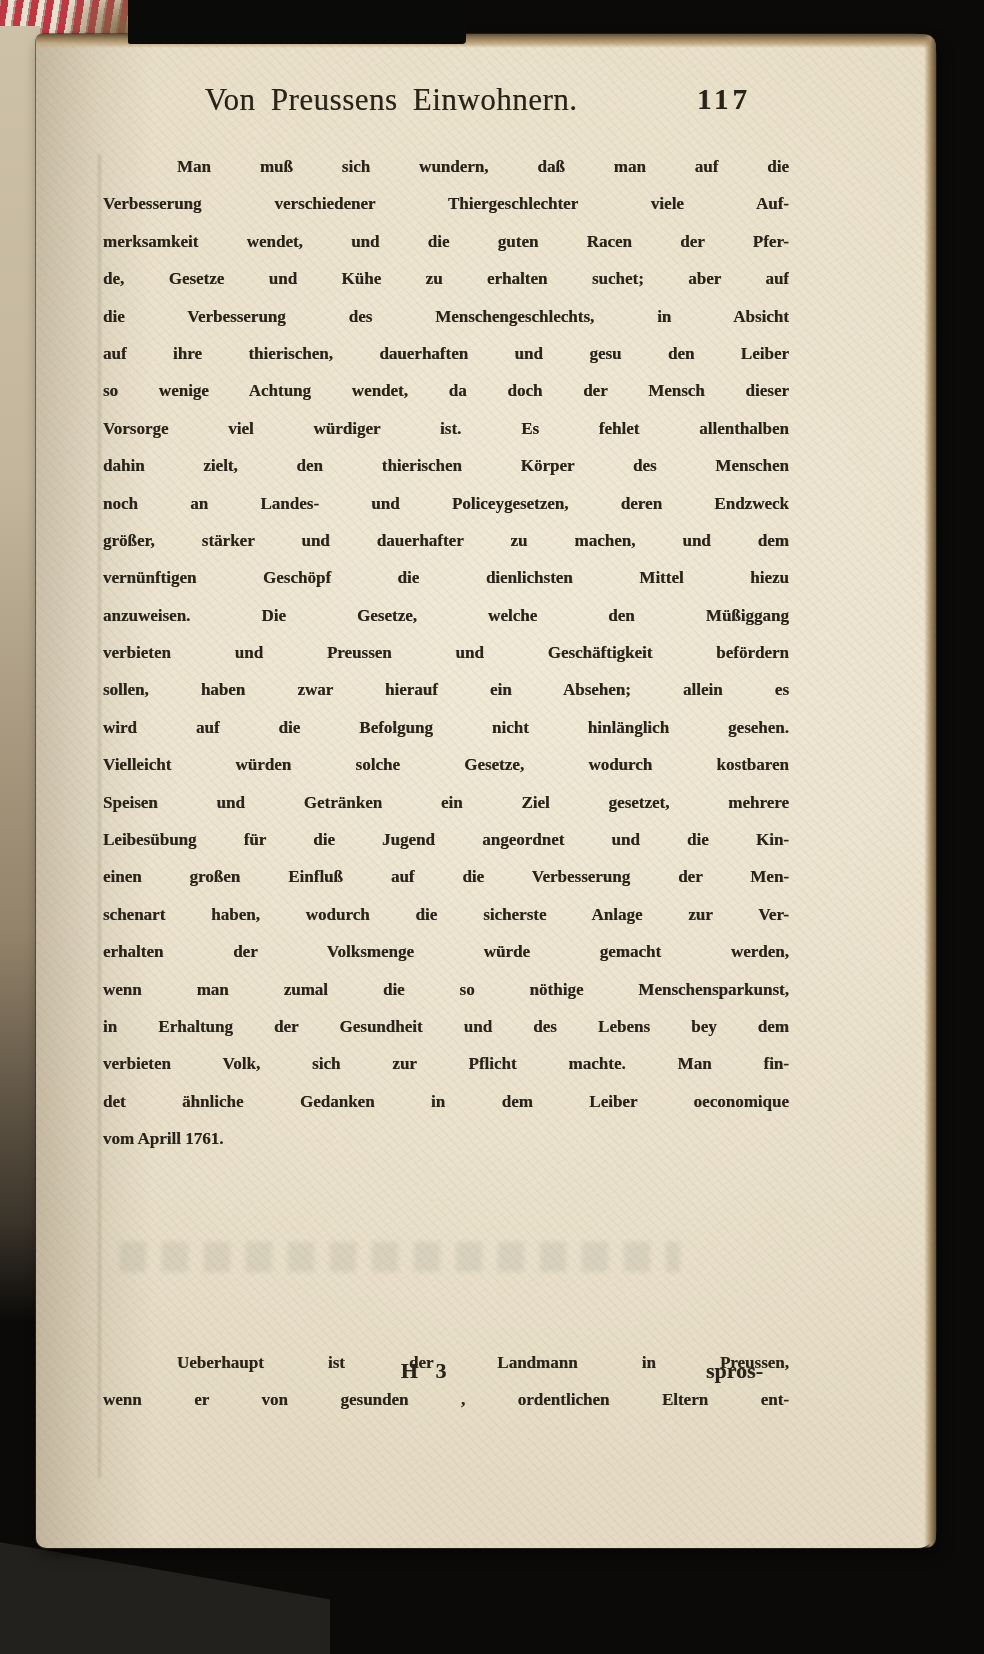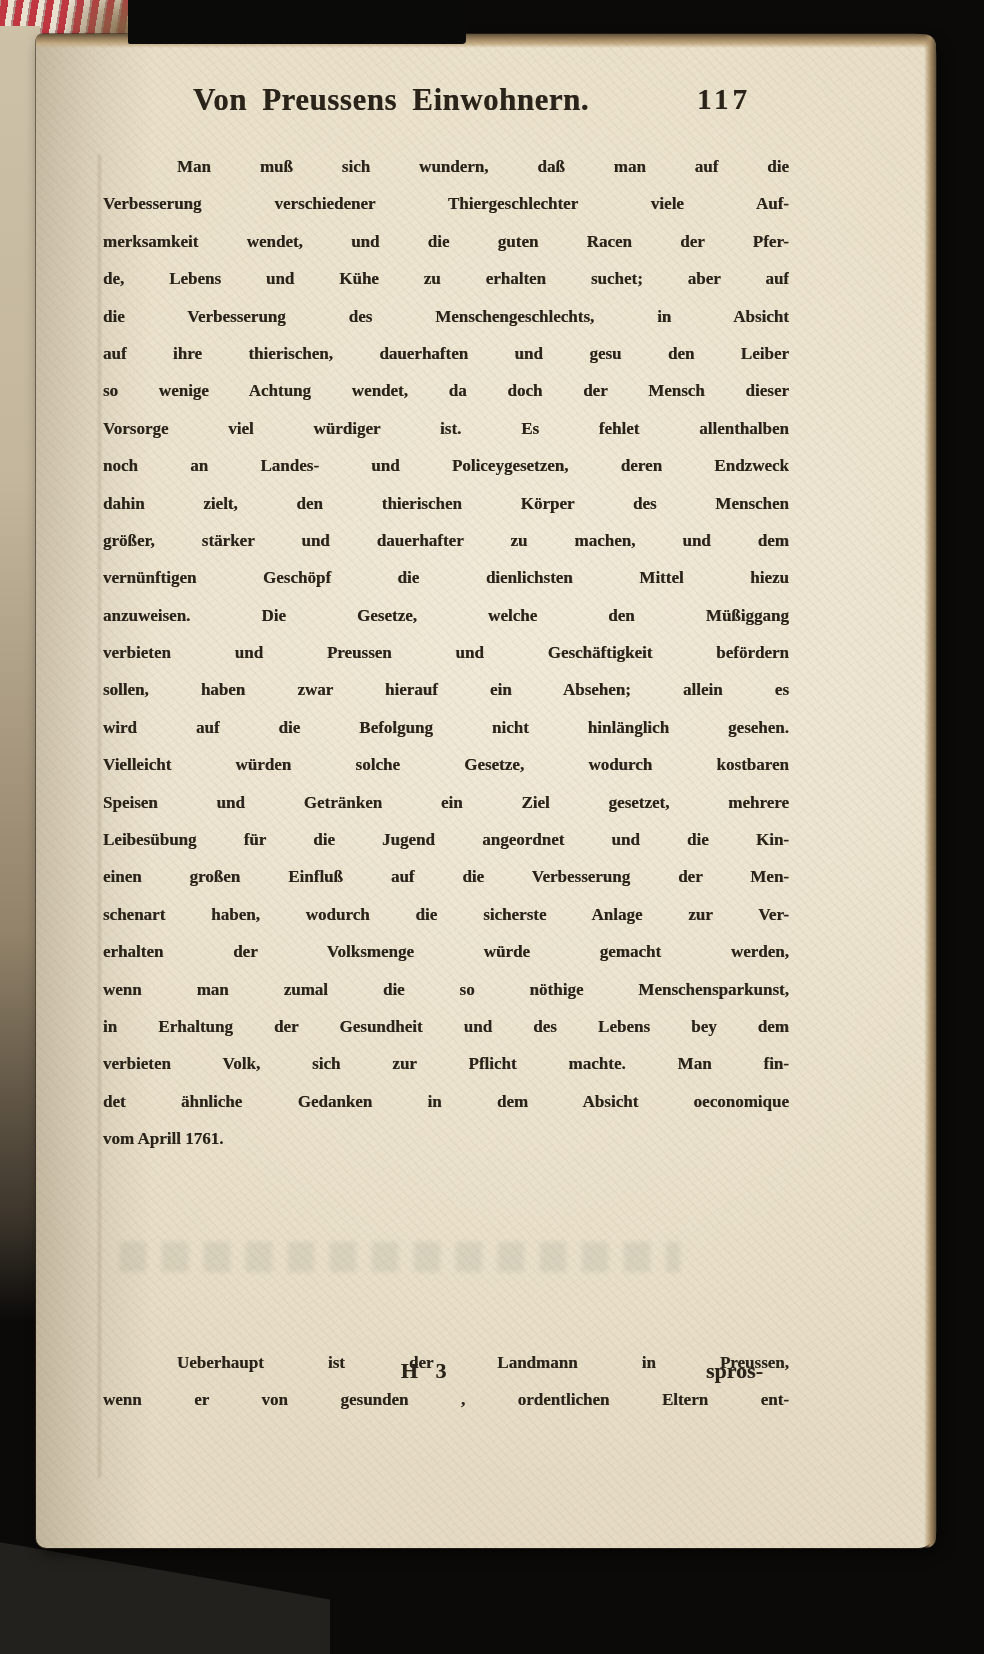--- a/index.html
+++ b/index.html
@@ -45,21 +45,21 @@
     filter:blur(2px);}
 
   
   .board{position:absolute;left:128px;top:0;width:338px;height:44px;z-index:3;
     background:#0a0a09;border-radius:0 0 4px 2px;}
 
   
   .txt{color:#2a231a;text-shadow:0.3px 0.4px 0.6px rgba(42,35,26,.55);}
   .header-row{position:absolute;left:103px;top:82px;width:686px;height:46px;z-index:4;}
   .running-title{position:absolute;left:42%;transform:translateX(-50%);white-space:nowrap;
-    font-size:31px;font-weight:700;word-spacing:7px;letter-spacing:.5px;}
+    font-size:31px;font-weight:400;word-spacing:7px;letter-spacing:.5px;}
   .page-number{position:absolute;right:38px;top:1px;font-size:29px;font-weight:700;letter-spacing:4px;margin-left:32px;}
 
   .para{position:absolute;left:103px;width:686px;z-index:4;font-size:17px;font-weight:700;}
   .para-1{top:148px;}
   .para-2{top:1344px;}
   .tline{height:37.4px;line-height:37.4px;text-align:justify;text-align-last:justify;
     white-space:normal;overflow:hidden;}
   .tline.indent{text-indent:74px;}
   .tline.endline{text-align-last:left;}
 
@@ -89,43 +89,43 @@
 
   <div class="header-row txt">
     <span class="running-title">Von Preussens Einwohnern.</span>
     <span class="page-number">117</span>
   </div>
 
   <div class="para para-1 txt">
       <div class="tline indent">Man muß sich wundern, daß man auf die</div>
       <div class="tline">Verbesserung verschiedener Thiergeschlechter viele Auf-</div>
       <div class="tline">merksamkeit wendet, und die guten Racen der Pfer-</div>
-      <div class="tline">de, Lebens und Kühe zu erhalten suchet; aber auf</div>
+      <div class="tline">de, Gesetze und Kühe zu erhalten suchet; aber auf</div>
       <div class="tline">die Verbesserung des Menschengeschlechts, in Absicht</div>
       <div class="tline">auf ihre thierischen, dauerhaften und gesu den Leiber</div>
       <div class="tline">so wenige Achtung wendet, da doch der Mensch dieser</div>
       <div class="tline">Vorsorge viel würdiger ist. Es fehlet allenthalben</div>
+      <div class="tline">dahin zielt, den thierischen Körper des Menschen</div>
       <div class="tline">noch an Landes- und Policeygesetzen, deren Endzweck</div>
-      <div class="tline">dahin zielt, den thierischen Körper des Menschen</div>
       <div class="tline">größer, stärker und dauerhafter zu machen, und dem</div>
       <div class="tline">vernünftigen Geschöpf die dienlichsten Mittel hiezu</div>
       <div class="tline">anzuweisen. Die Gesetze, welche den Müßiggang</div>
       <div class="tline">verbieten und Preussen und Geschäftigkeit befördern</div>
       <div class="tline">sollen, haben zwar hierauf ein Absehen; allein es</div>
       <div class="tline">wird auf die Befolgung nicht hinlänglich gesehen.</div>
       <div class="tline">Vielleicht würden solche Gesetze, wodurch kostbaren</div>
       <div class="tline">Speisen und Getränken ein Ziel gesetzet, mehrere</div>
       <div class="tline">Leibesübung für die Jugend angeordnet und die Kin-</div>
       <div class="tline">einen großen Einfluß auf die Verbesserung der Men-</div>
       <div class="tline">schenart haben, wodurch die sicherste Anlage zur Ver-</div>
       <div class="tline">erhalten der Volksmenge würde gemacht werden,</div>
       <div class="tline">wenn man zumal die so nöthige Menschensparkunst,</div>
       <div class="tline">in Erhaltung der Gesundheit und des Lebens bey dem</div>
       <div class="tline">verbieten Volk, sich zur Pflicht machte. Man fin-</div>
-      <div class="tline">det ähnliche Gedanken in dem Absicht oeconomique</div>
+      <div class="tline">det ähnliche Gedanken in dem Leiber oeconomique</div>
       <div class="tline endline">vom Aprill 1761.</div>
     </div>
   <div class="para para-2 txt">
       <div class="tline indent">Ueberhaupt ist der Landmann in Preussen,</div>
       <div class="tline">wenn er von gesunden , ordentlichen Eltern ent-</div>
     </div>
 
   <div class="sig-row txt">
     <span class="signature-mark">H 3</span>
     <span class="catchword">spros-</span>

